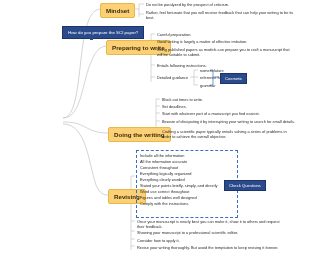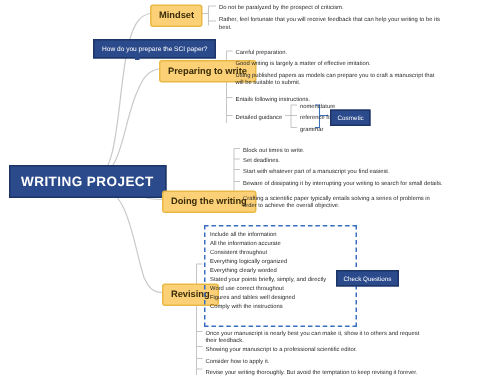--- a/index.html
+++ b/index.html
@@ -108,21 +108,20 @@
       <path d="M190,77 L194,77 M194,70 L194,85 M194,70 L198,70 M194,77 L198,77 M194,85 L198,85"></path>
       <path d="M152,133 L156,133 M156,99 L156,141 M156,99 L160,99 M156,106 L160,106 M156,113 L160,113 M156,121 L160,121 M156,134 L160,134"></path>
       <path d="M127,195 L131,195 M131,176 L131,250 M131,176 L135,176 M131,221 L135,221 M131,231 L135,231 M131,239 L135,239 M131,246 L135,246"></path>
     </g>
     <g fill="none" stroke="#3a6fbf" stroke-width="0.7">
       <path d="M210,70 L213,70 L213,85 L210,85"></path>
       <path d="M213,77 L219,77"></path>
     </g>
   </svg>
 
-  <div class="node root" style="left:6px;top:110px;">WRITING PROJECT</div>
 
   <div class="node branch" style="left:100px;top:3px;">Mindset</div>
   <div class="leaf nowrap" style="left:146px;top:2px;width:150px;">Do not be paralyzed by the prospect of criticism.</div>
   <div class="leaf" style="left:146px;top:10px;width:148px;">Rather, feel fortunate that you will receive feedback that can help your writing to be its best.</div>
 
   <div class="node callout" style="left:62px;top:26px;">How do you prepare the SCI paper?</div>
   <div class="callout-tail" style="left:90px;top:36px;"></div>
 
   <div class="node branch" style="left:106px;top:40px;">Preparing to write</div>
   <div class="leaf nowrap" style="left:157px;top:32px;">Careful preparation.</div>

